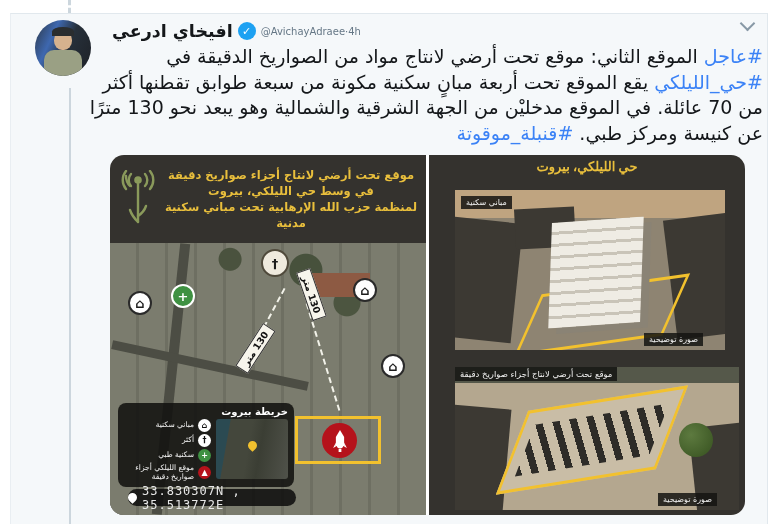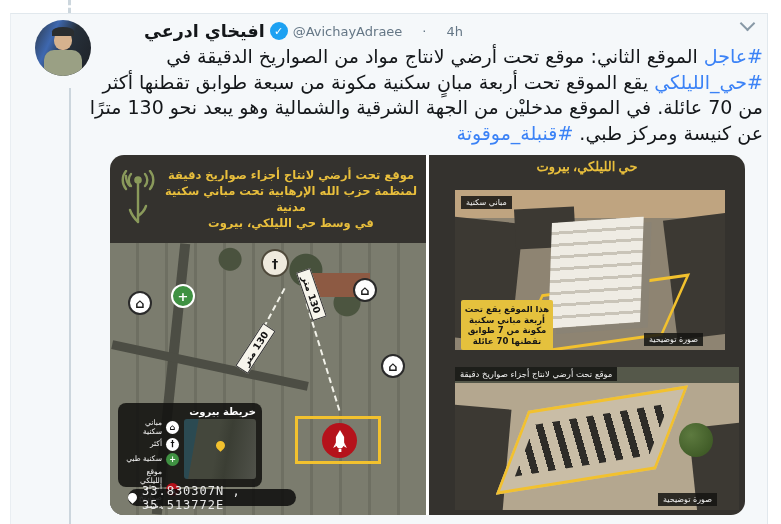--- a/index.html
+++ b/index.html
@@ -23,26 +23,26 @@
             border-radius:50%; overflow:hidden;
             background:linear-gradient(115deg,#2c3642 0%,#3e68b0 30%,#27303a 55%,#1d2127 100%); }
   .avatar .head { position:absolute; left:19px; top:10px; width:18px; height:20px;
                   border-radius:50% 50% 45% 45%; background:#d6b28e; }
   .avatar .cap  { position:absolute; left:17px; top:7px; width:22px; height:9px;
                   border-radius:50% 50% 0 0; background:#2a2d2f; }
   .avatar .body { position:absolute; left:9px; top:30px; width:38px; height:26px;
                   border-radius:10px 10px 0 0; background:#9aa084; }
 
   
-  .header { position:absolute; left:112px; top:21px; display:flex; align-items:center; gap:5px;margin-left:32px; }
+  .header { position:absolute; left:112px; top:21px; display:flex; align-items:center; gap:5px; }
   .display-name { font-size:17.5px; font-weight:bold; color:#14171a; direction:rtl; }
   .badge { width:18px; height:18px; border-radius:50%; background:#1da1f2; color:#fff;
            font-size:11px; font-weight:bold; display:flex; align-items:center;
            justify-content:center; }
-  .handle-group { display:flex; gap:20px; font-size:13px; color:#657786; }
+  .handle-group { display:flex; gap:0; font-size:10px; color:#657786; }
 
   .caret { position:absolute; left:740px; top:16px; width:14px; height:14px; }
   .caret::before { content:""; position:absolute; left:2px; top:2px; width:9px; height:9px;
                    border-right:2px solid #8899a6; border-bottom:2px solid #8899a6;
                    transform:rotate(45deg); }
 
   
   .tweet-text { position:absolute; left:85px; top:44px; width:678px; direction:rtl;
                 text-align:right; font-size:19px; line-height:25.5px; color:#14171a;
                 unicode-bidi:plaintext; }
@@ -88,21 +88,21 @@
                 direction:rtl; }
   .dist1 { left:120px; top:98px; transform:rotate(-57deg); }
   .dist2 { left:176px; top:44px; transform:rotate(71deg); }
 
   .site-box { position:absolute; left:185px; top:173px; width:86px; height:48px;
               border:3px solid #f2c12e; }
   .site-marker { position:absolute; left:24px; top:4px; width:35px; height:35px;
                  border-radius:50%; background:#b5121b; display:flex; align-items:center;
                  justify-content:center; }
 
-  .inset { position:absolute; left:8px; top:160px; width:144px; height:84px;
+  .inset { position:absolute; left:8px; top:160px; width:176px; height:84px;
            background:rgba(18,18,16,0.88); border-radius:8px; padding:3px 6px; }
   .inset-title { color:#fff; font-weight:bold; font-size:10px; text-align:right;
                  direction:rtl; padding-left:2px; }
   .inset-body { display:flex; flex-direction:row-reverse; gap:5px; margin-top:2px; }
   .mini-map { width:72px; height:60px; border-radius:3px;
               background:linear-gradient(100deg,#2b4a52 0 14px,#44473c 15px 45%,#3b3e34 60%,#50524a 100%);
               position:relative; flex:0 0 72px; }
   .mini-pin { position:absolute; left:32px; top:22px; width:9px; height:9px;
               background:#f2c12e; border-radius:50% 50% 50% 0; transform:rotate(-45deg); }
   .legend { flex:1; display:flex; flex-direction:column; gap:2px; direction:rtl; }
@@ -191,22 +191,22 @@
             <path d="M12 12 Q8 8 8 2" transform="translate(0,4)"></path>
             <path d="M13 16 a9 9 0 0 1 0-12"></path>
               <path d="M8 19 a14 14 0 0 1 0-18"></path>
             <path d="M27 16 a9 9 0 0 0 0-12"></path>
               <path d="M32 19 a14 14 0 0 0 0-18"></path>
             <circle cx="20" cy="10" r="2.6" fill="#8a9a5b"></circle>
           </g>
         </svg>
         <div class="lp-title">
           <div>موقع تحت أرضي لانتاج أجزاء صواريخ دقيقة</div>
+          <div>في وسط حي الليلكي، بيروت</div>
           <div>لمنظمة حزب الله الإرهابية تحت مباني سكنية مدنية</div>
-          <div>في وسط حي الليلكي، بيروت</div>
         </div>
       </div>
 
       <div class="map">
         <div class="road r1"></div>
         <div class="road r2"></div>
         <div class="roof"></div>
 
         <div class="dash-line dl1"></div>
         <div class="dash-line dl2"></div>
@@ -267,26 +267,20 @@
     <div class="pane">
       <div class="rp-title">حي الليلكي، بيروت</div>
 
       <div class="render upper">
         <div class="blk" style="left:-8px;top:30px;width:70px;height:120px;transform:rotate(6deg);"></div>
         <div class="blk" style="left:215px;top:26px;width:70px;height:120px;transform:rotate(-7deg);"></div>
         <div class="blk" style="left:60px;top:18px;width:60px;height:40px;transform:rotate(-3deg);"></div>
         <div class="yellow-frame yf-upper"></div>
         <div class="tower"></div>
         <div class="tag tl">مباني سكنية</div>
-        <div class="callout">
-          <div>هذا الموقع يقع تحت</div>
-          <div>أربعة مباني سكنية</div>
-          <div>مكونة من 7 طوابق</div>
-          <div>تقطنها 70 عائلة</div>
-        </div>
         <div class="tag br">صورة توضيحية</div>
       </div>
 
       <div class="render lower">
         <div class="blk" style="left:-6px;top:40px;width:58px;height:105px;transform:rotate(5deg);"></div>
         <div class="blk" style="left:238px;top:58px;width:56px;height:90px;transform:rotate(-6deg);"></div>
         <div class="yellow-frame yf-lower">
           <div class="machines"></div>
         </div>
         <div class="tree"></div>

